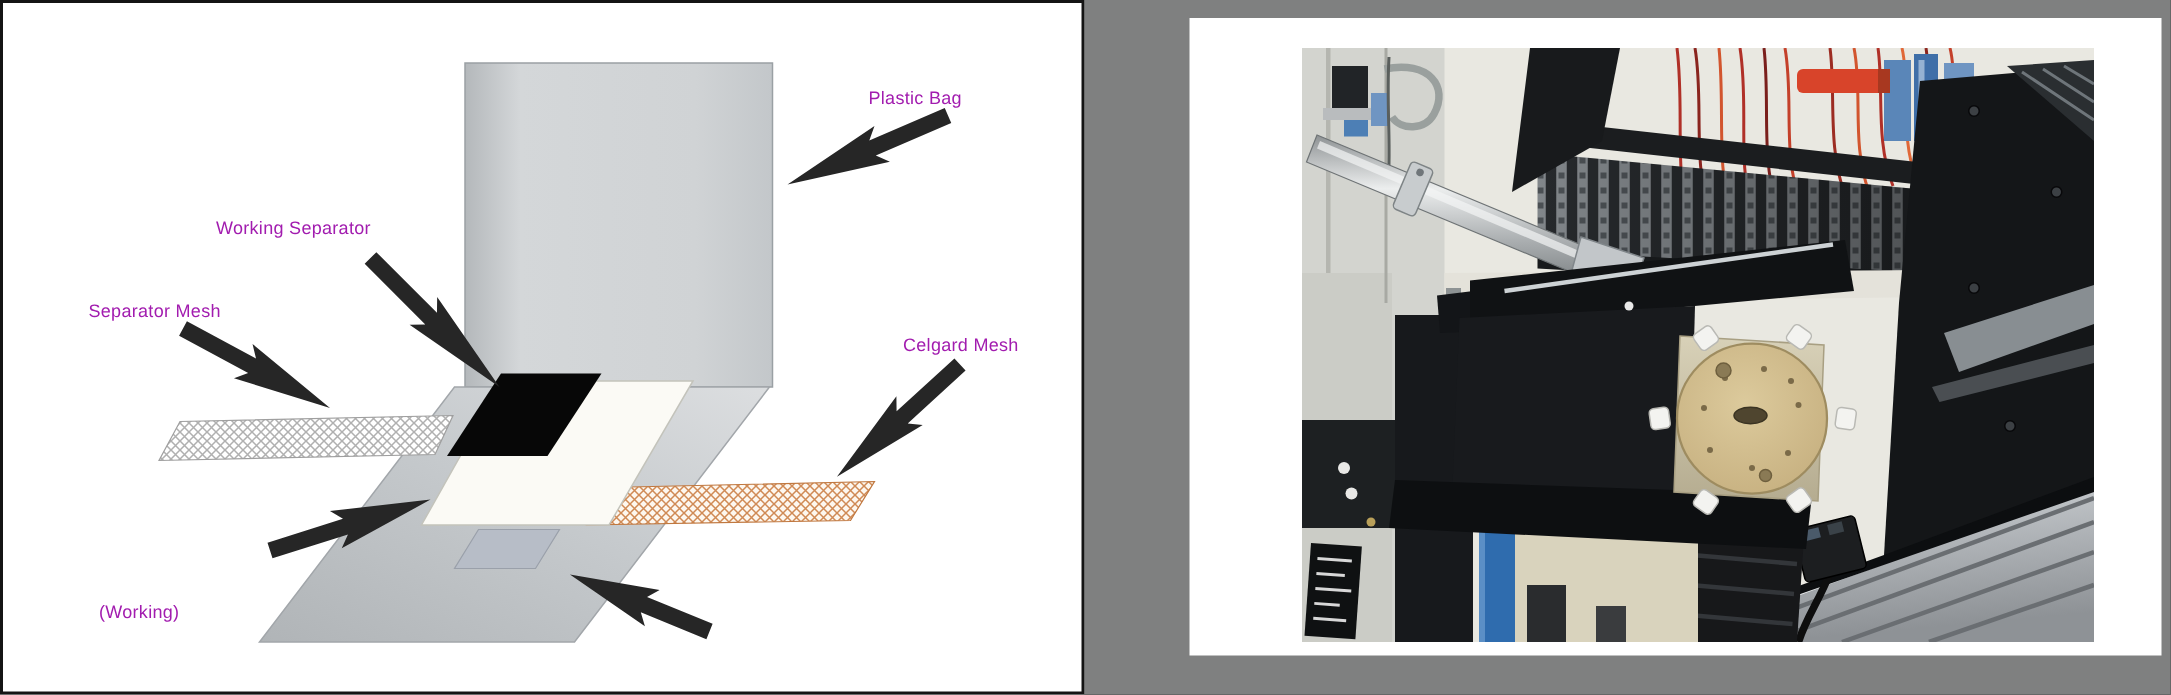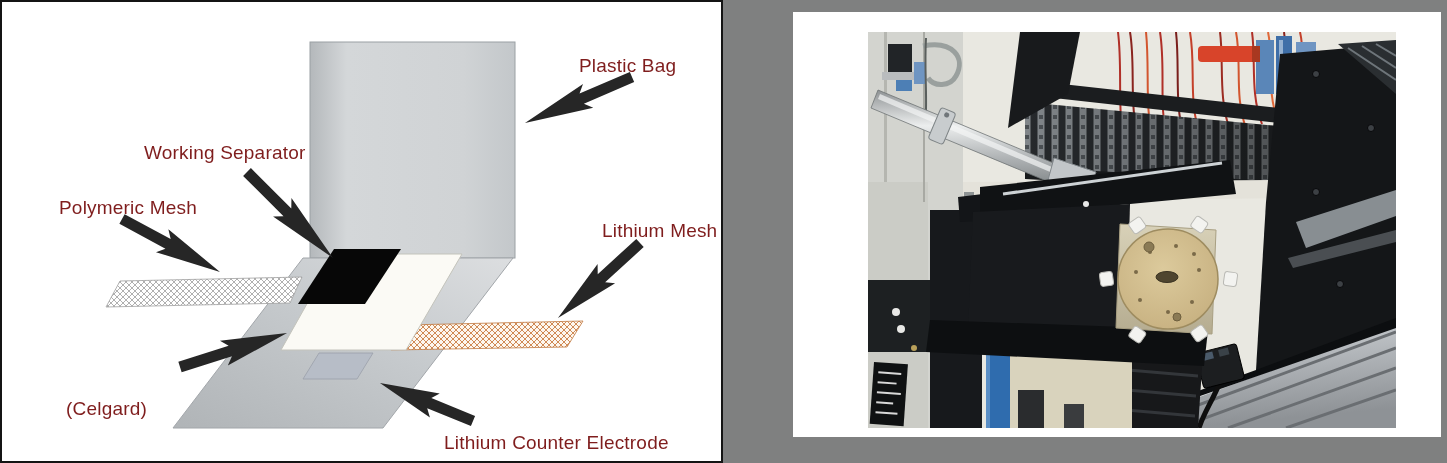--- a/index.html
+++ b/index.html
@@ -1,21 +1,21 @@
 <!DOCTYPE html>
 <html><head>
 <meta charset="utf-8">
 <style>
   html,body{margin:0;padding:0;background:#555;}
   #canvas{position:relative;width:1447px;height:463px;background:#7f8080;overflow:hidden;
           font-family:"Liberation Sans",sans-serif;}
   #left-panel{position:absolute;left:0;top:0;width:723px;height:463px;background:#ffffff;
               border:2px solid #141414;box-sizing:border-box;}
   #left-panel svg{position:absolute;left:-2px;top:-2px;}
-  .label{position:absolute;font-size:19px;line-height:21px;color:#7f1d1d;white-space:nowrap;
+  .label{position:absolute;font-size:12px;line-height:21px;color:#a21caf;white-space:nowrap;
          letter-spacing:.2px;}
   #right-panel{position:absolute;left:793px;top:12px;width:648px;height:425px;background:#ffffff;}
   #photo{position:absolute;left:75px;top:20px;width:528px;height:396px;}
 </style>
 </head>
 <body>
 
 <div id="canvas">
 
   <div id="left-panel">
@@ -61,24 +61,23 @@
         <path d="M0,-5.5 L47,-5.5 L41,-13 L100,0 L41,13 L47,5.5 L0,5.5 Z" transform="translate(247,172) rotate(45) scale(1.216,1)"></path>
         <path d="M0,-5.5 L47,-5.5 L41,-13 L100,0 L41,13 L47,5.5 L0,5.5 Z" transform="translate(122,219) rotate(28.4) scale(1.114,1)"></path>
         <path d="M0,-5.5 L47,-5.5 L41,-13 L100,0 L41,13 L47,5.5 L0,5.5 Z" transform="translate(640,243) rotate(137.6) scale(1.111,1)"></path>
         <path d="M0,-5.5 L47,-5.5 L41,-13 L100,0 L41,13 L47,5.5 L0,5.5 Z" transform="translate(180,367) rotate(-17.6) scale(1.123,1)"></path>
         <path d="M0,-5.5 L47,-5.5 L41,-13 L100,0 L41,13 L47,5.5 L0,5.5 Z" transform="translate(473,421) rotate(-157.8) scale(1.005,1)"></path>
       </g>
     </svg>
 
     <div class="label" style="left:577px;top:53px">Plastic Bag</div>
     <div class="label" style="left:142px;top:140px">Working Separator</div>
-    <div class="label" style="left:57px;top:195px">Polymeric Mesh</div>
-    <div class="label" style="left:600px;top:218px">Lithium Mesh</div>
-    <div class="label" style="left:64px;top:396px">(Celgard)</div>
-    <div class="label" style="left:442px;top:430px">Lithium Counter Electrode</div>
+    <div class="label" style="left:57px;top:195px">Separator Mesh</div>
+    <div class="label" style="left:600px;top:218px">Celgard Mesh</div>
+    <div class="label" style="left:64px;top:396px">(Working)</div>
   </div>
 
   <div id="right-panel">
     <svg id="photo" viewBox="0 0 528 396">
       <defs>
         <pattern id="fins" width="14" height="10" patternUnits="userSpaceOnUse">
           <rect width="14" height="10" fill="#26292c"></rect>
           <rect x="1.5" width="7" height="10" fill="#81868a"></rect>
           <rect x="3" y="3" width="4" height="4" fill="#4b5054"></rect>
         </pattern>

